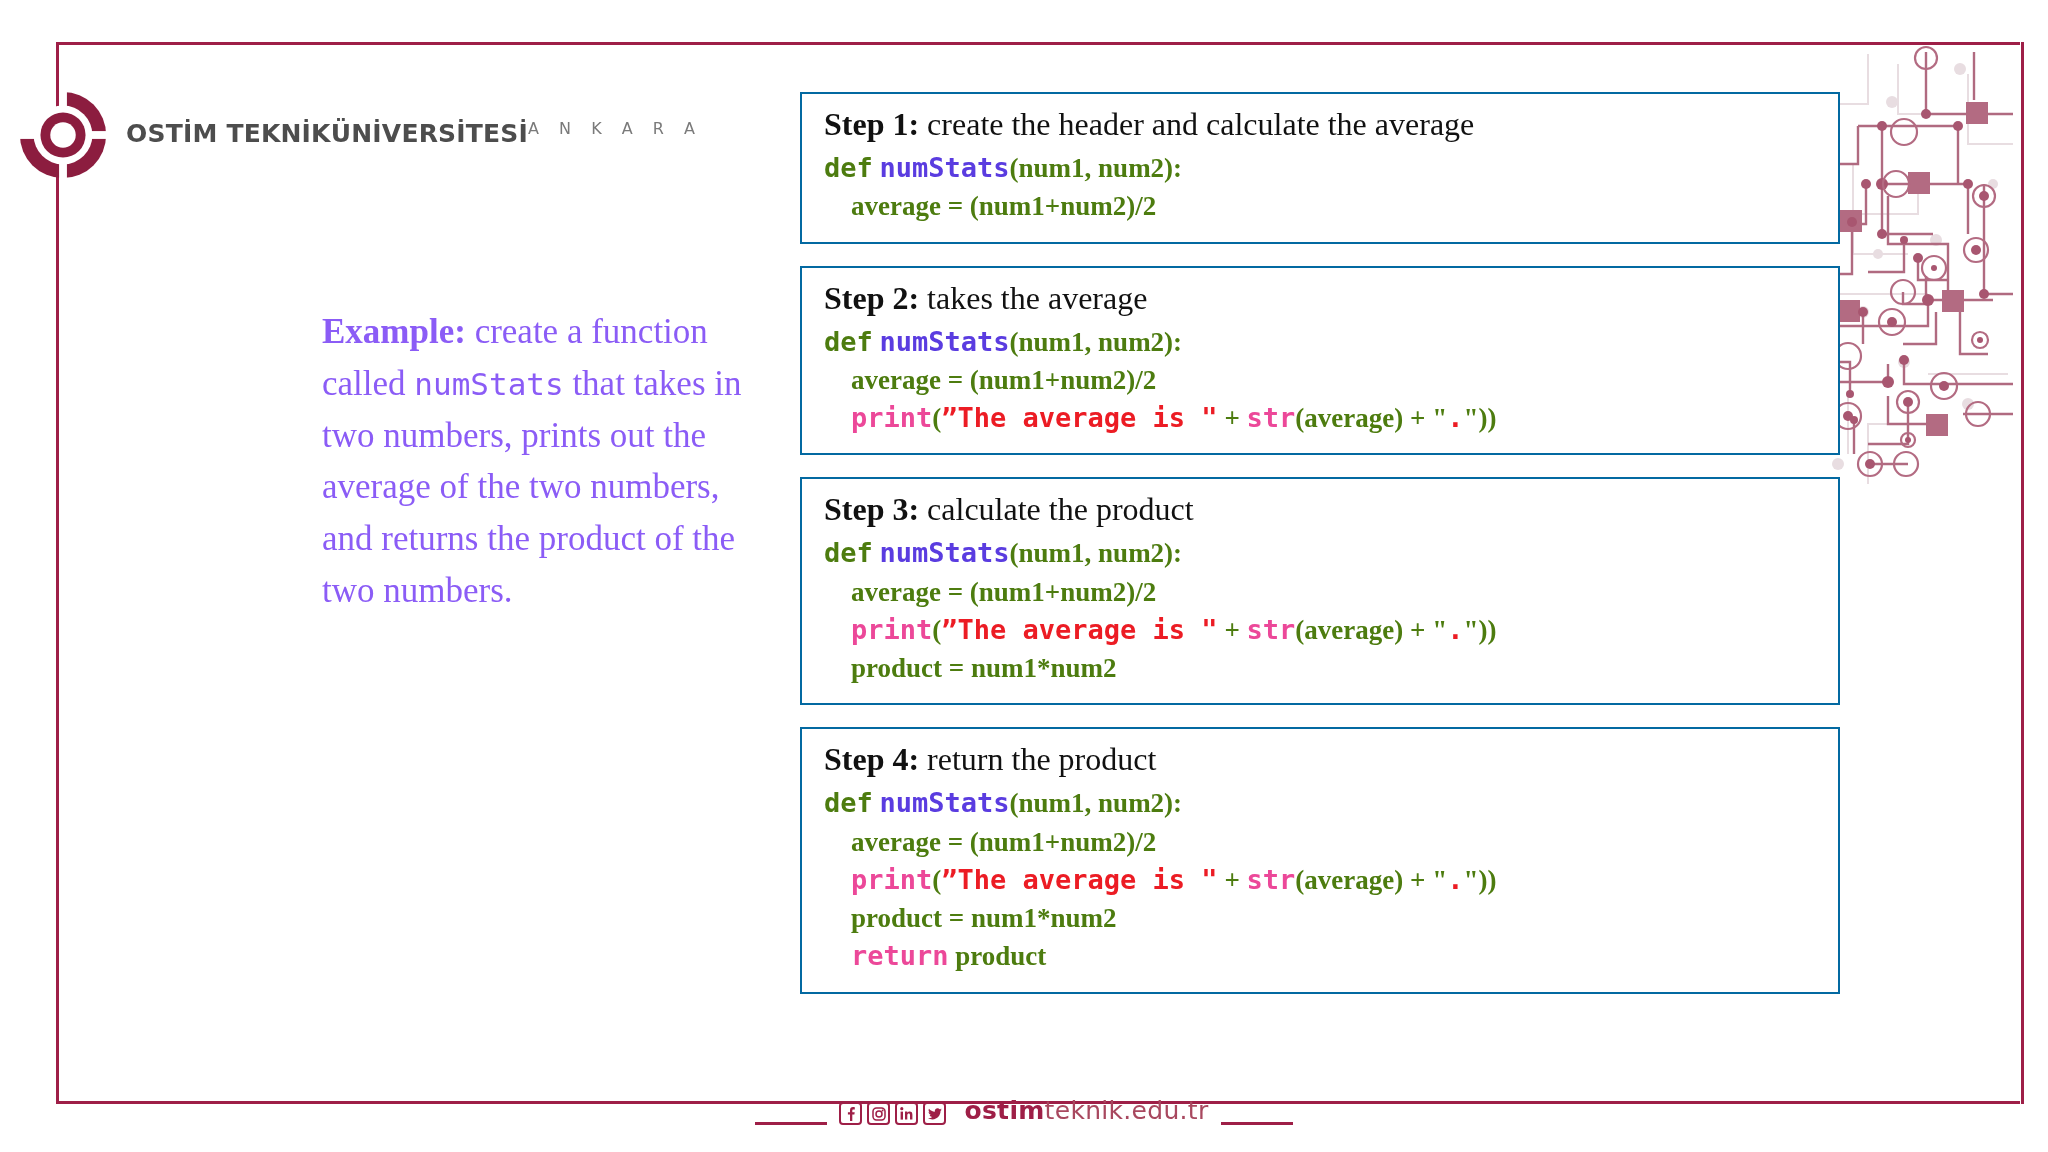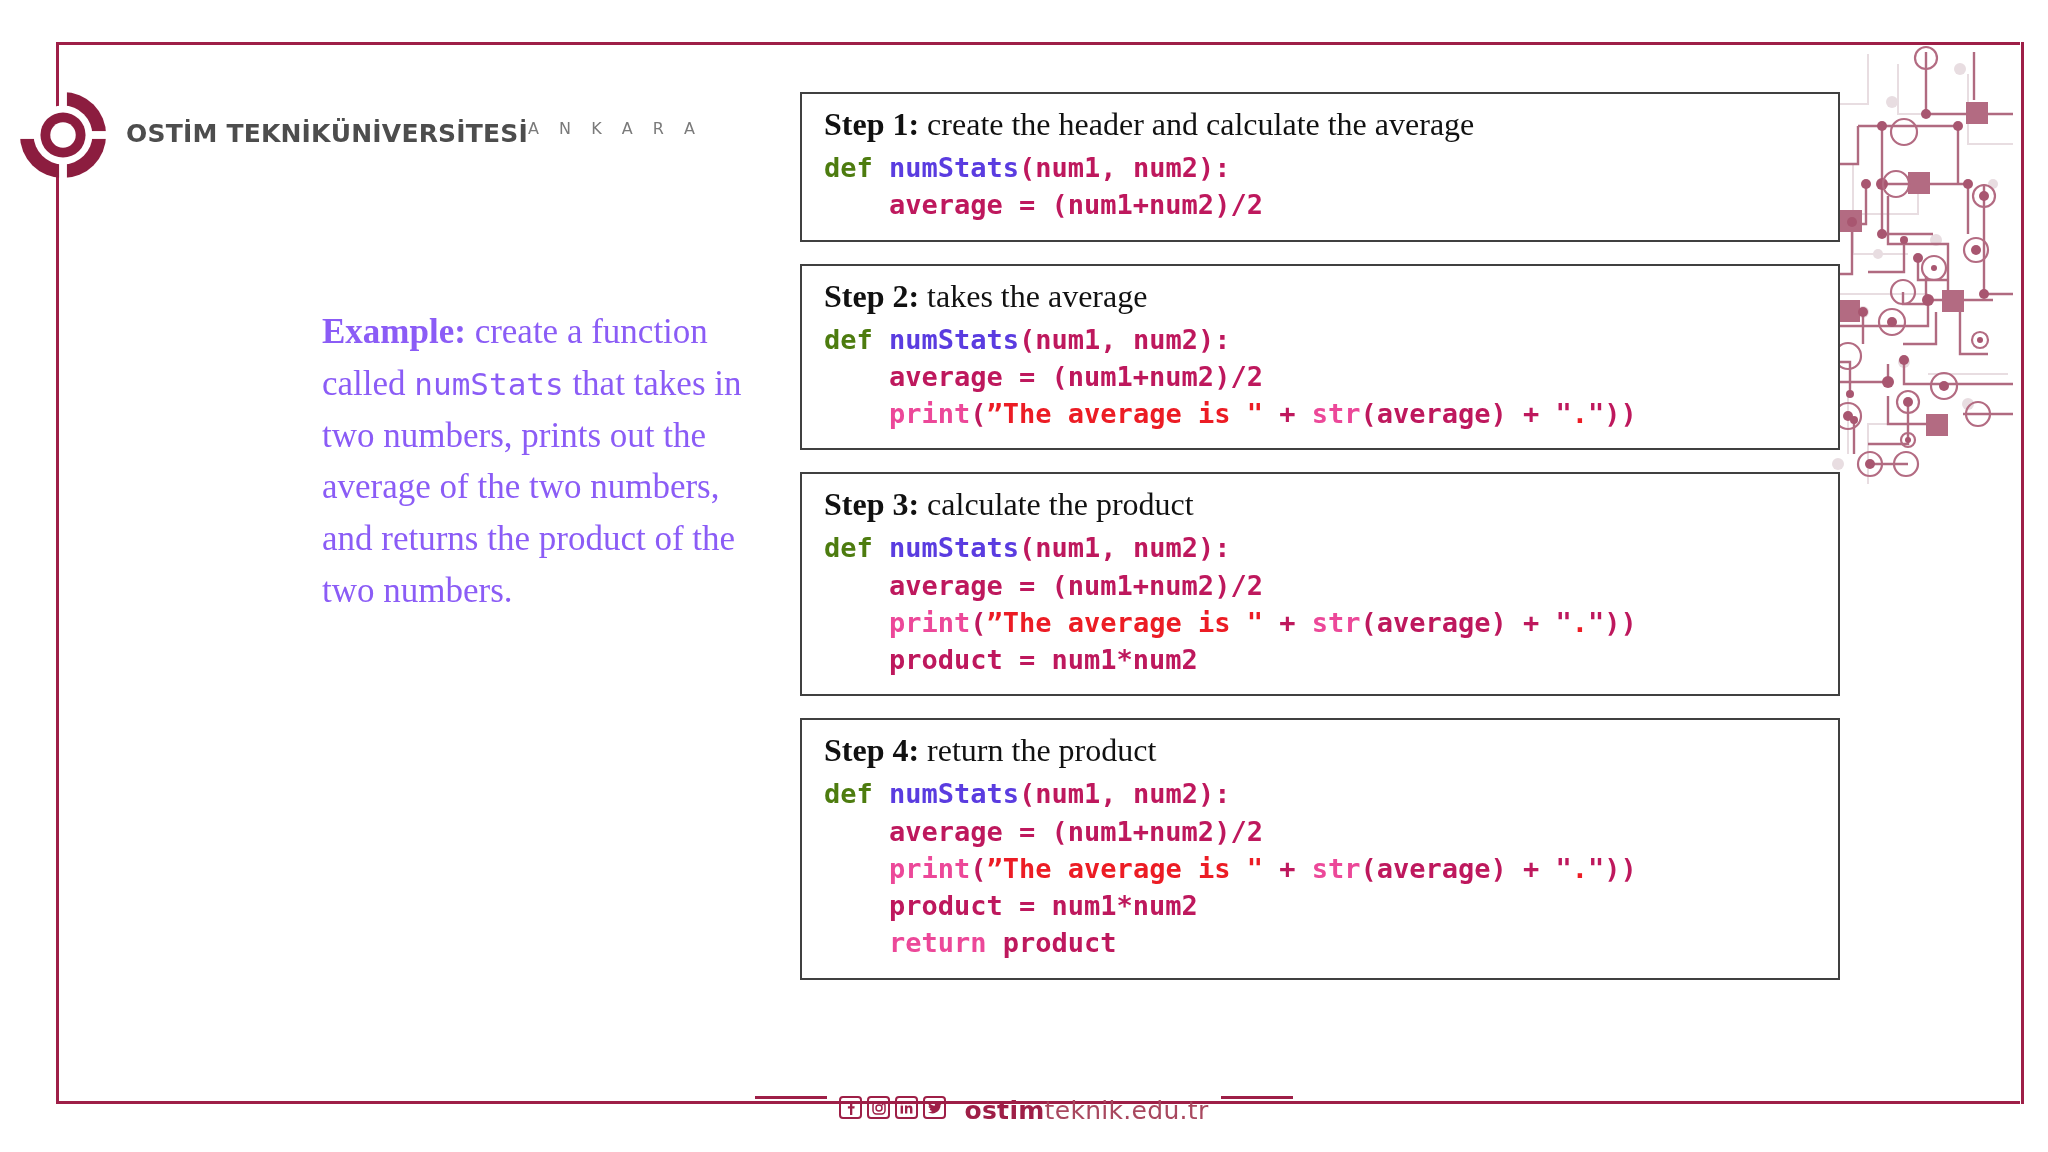--- a/index.html
+++ b/index.html
@@ -106,21 +106,21 @@
   }
 
   
   .steps {
     position: absolute;
     left: 800px;
     top: 92px;
     width: 1040px;
   }
   .step-box {
-    border: 2px solid #404040;
+    border: 2px solid #0369a1;
     background: #ffffff;
     box-sizing: border-box;
     padding: 12px 4px 16px 22px;
     margin-bottom: 22px;
   }
   .step-title {
     font-family: "Liberation Serif", serif;
     font-size: 32px;
     color: #111111;
     margin-bottom: 6px;
@@ -132,30 +132,30 @@
     font-size: 27px;
     font-weight: bold;
     line-height: 1.38;
     color: #0d0d0d;
     white-space: pre;
   }
   .code .kw   { color: #4d7c0f; }
   .code .fn   { color: #5a3ce0; }
   .code .bi   { color: #ec4899; }
   .code .str  { color: #ec1c24; }
-  .code .pn   { color: #be185d; }
+  .code .pn   { color: #4d7c0f; font-family: Liberation Serif, serif; }
 
   
   .footer {
     position: absolute;
     left: 0;
     right: 0;
     top: 1096px;
     display: flex;
-    align-items: flex-start;
+    align-items: flex-end;
     justify-content: center;
     gap: 12px;
   }
   .footer-rule {
     width: 72px;
     height: 3px;
     background: #9e1f47;
   }
   .social {
     display: flex;

